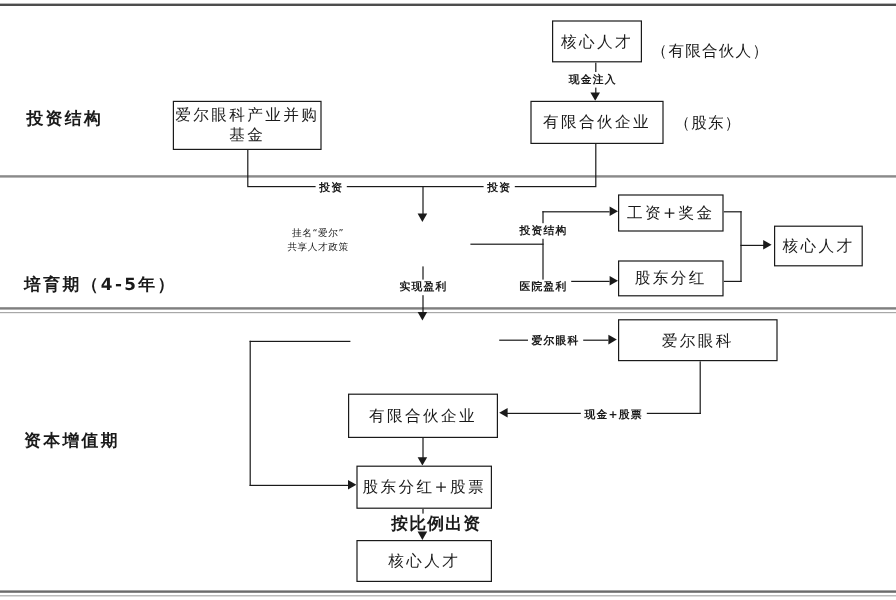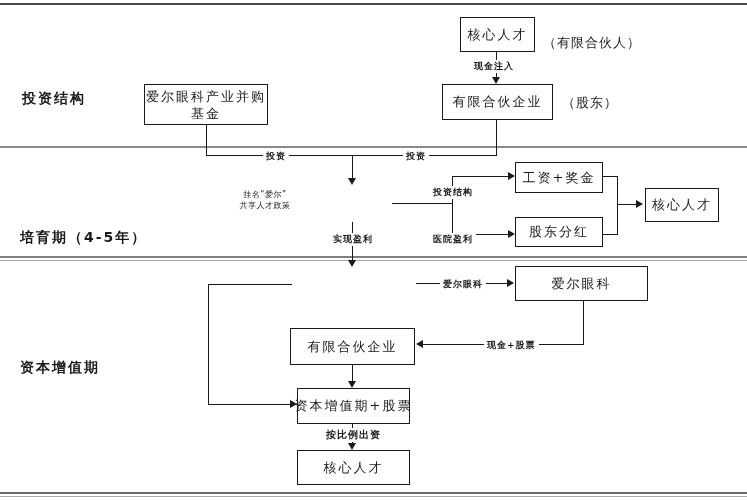--- a/index.html
+++ b/index.html
@@ -36,21 +36,21 @@
   .arr{position:absolute;width:0;height:0;z-index:2;}
   .arr-down{border-left:4px solid transparent;border-right:4px solid transparent;border-top:7px solid #1a1a1a;}
   .arr-right{border-top:4px solid transparent;border-bottom:4px solid transparent;border-left:7px solid #1a1a1a;}
   .arr-left{border-top:4px solid transparent;border-bottom:4px solid transparent;border-right:7px solid #1a1a1a;}
 
   .lbl{
     position:absolute;font-size:9px;font-weight:bold;
     background:#ffffff;padding:0 3px;white-space:nowrap;z-index:2;
     letter-spacing:1px;
   }
-  .lbl-sm{font-size:10px;}
+  .lbl-sm{font-size:14px;}
   .note-sm{
     position:absolute;font-size:8px;font-weight:normal;line-height:11px;
     text-align:center;white-space:nowrap;z-index:2;letter-spacing:0.5px;
   }
 </style>
 </head>
 <body>
 
 <div id="canvas">
 
@@ -147,21 +147,21 @@
 
   <div class="vline" style="left:352px;top:365px;height:17px;"></div>
   <div class="arr arr-down" style="left:348px;top:381px;"></div>
 
   <div class="hline" style="left:208px;top:284px;width:84px;"></div>
   <div class="vline" style="left:208px;top:284px;height:121px;"></div>
   <div class="hline" style="left:208px;top:404px;width:82px;"></div>
   <div class="arr arr-right" style="left:290px;top:400px;"></div>
 
   <div class="box" style="left:297px;top:388px;width:113px;height:36px;">
-    <span>资本增值期+股票</span>
+    <span>股东分红+股票</span>
   </div>
 
   <div class="vline" style="left:352px;top:424px;height:20px;"></div>
   <div class="lbl lbl-sm" style="left:323px;top:428px;">按比例出资</div>
   <div class="arr arr-down" style="left:348px;top:443px;"></div>
 
   <div class="box" style="left:297px;top:450px;width:113px;height:35px;">
     <span>核心人才</span>
   </div>
 

